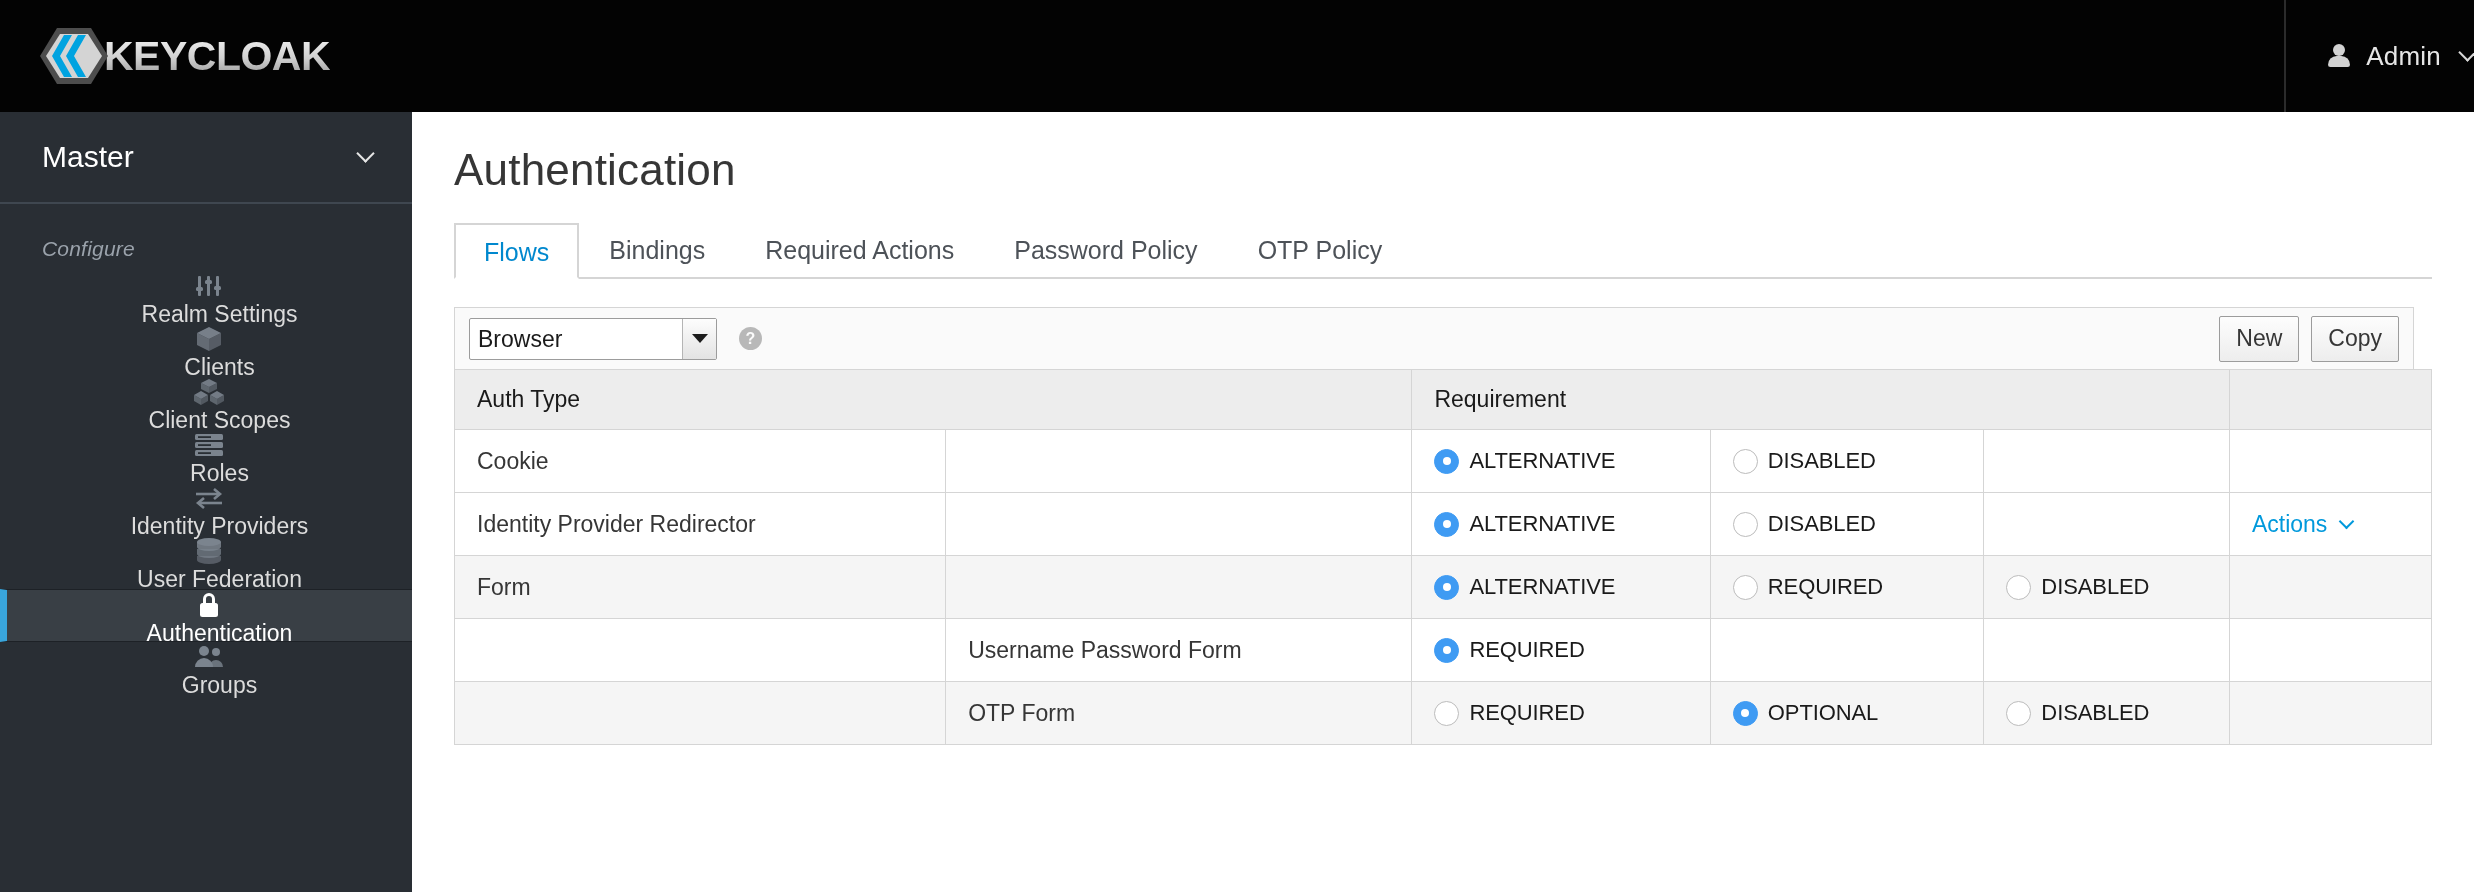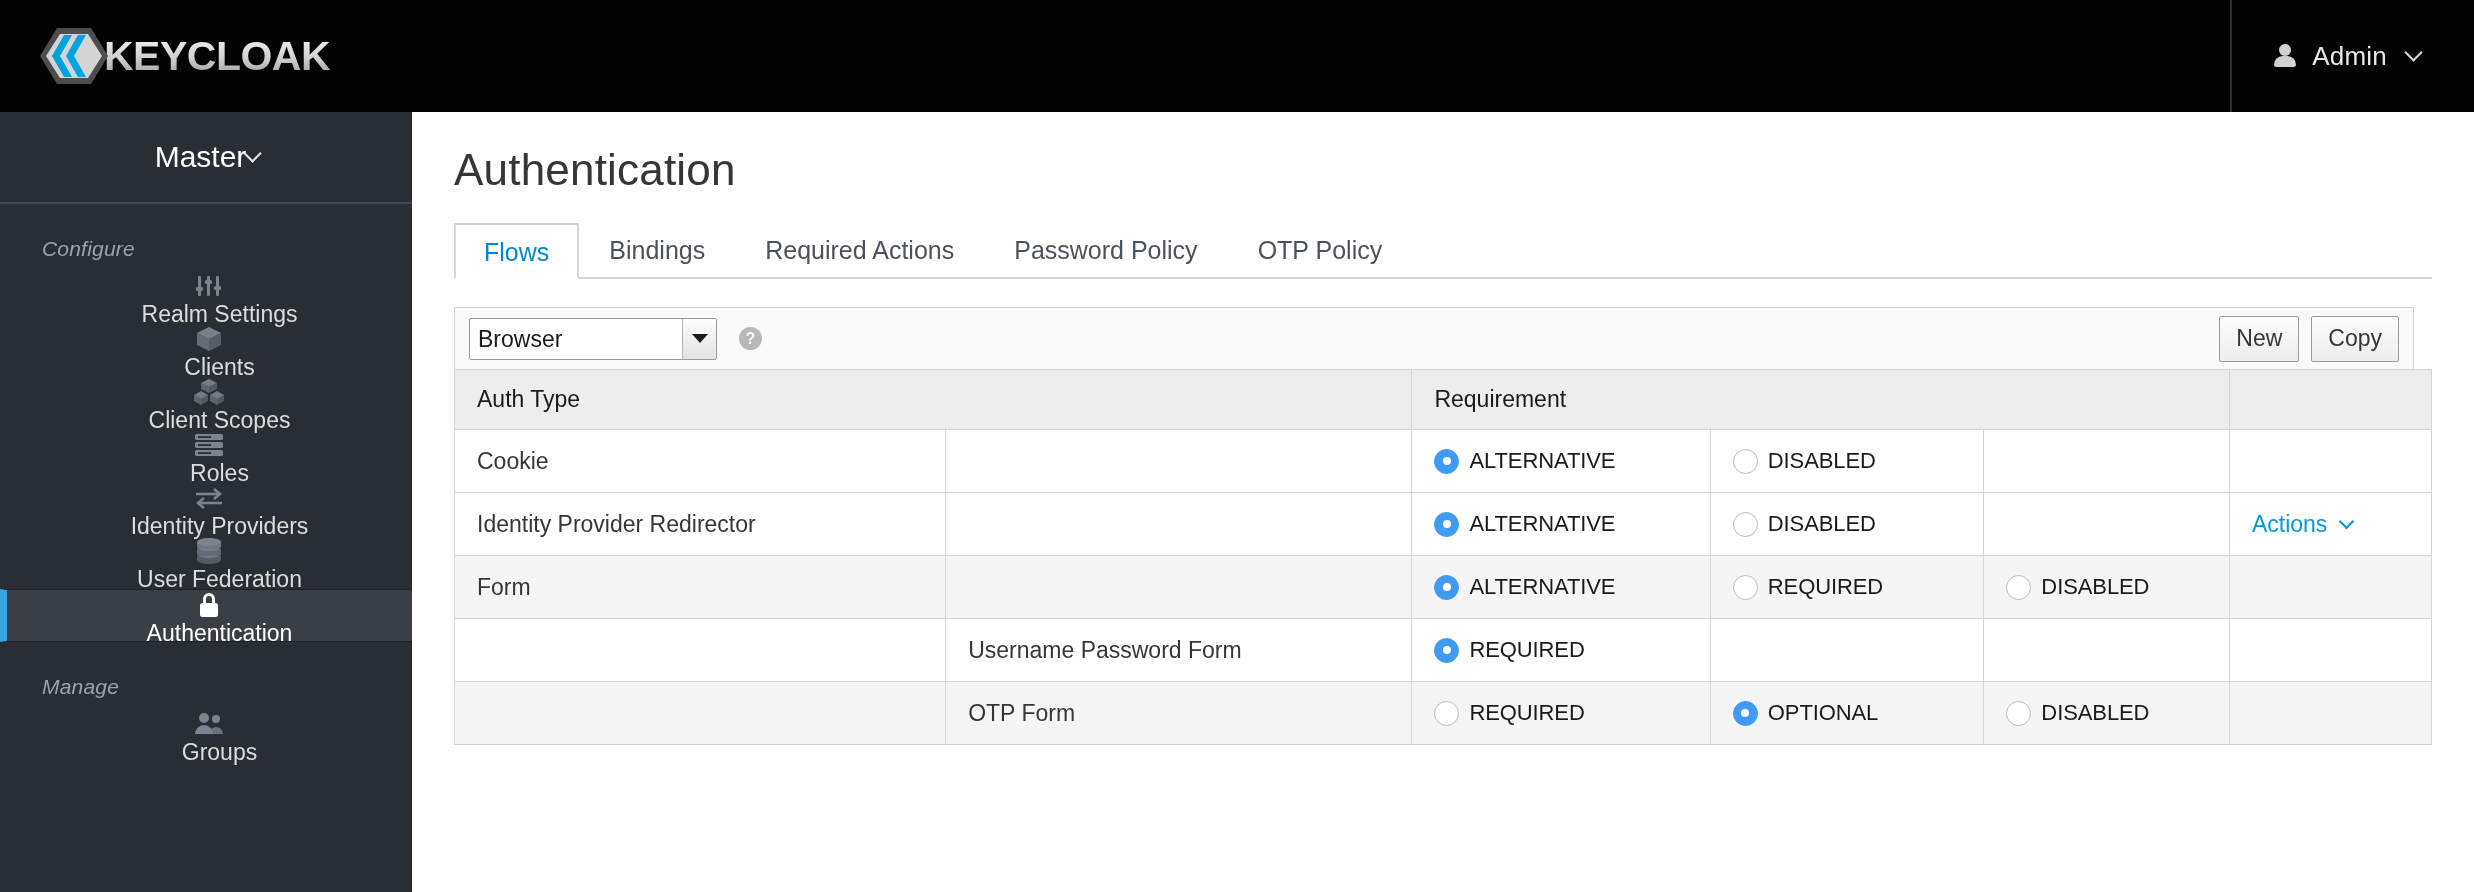--- a/index.html
+++ b/index.html
@@ -56,21 +56,20 @@
     color: transparent;
     line-height: 1;
   }
 
   .masthead-right {
     position: absolute;
     right: 0; top: 0;
     height: 112px;
     display: flex;
     align-items: center;
-    padding-right: 54px;
     padding-left: 42px;
     border-left: 2px solid #2b2b2b;
   }
 
   .user-icon {
     width: 22px; height: 24px;
     margin-right: 16px;
     position: relative;
     flex: none;
   }
@@ -120,21 +119,21 @@
     height: 780px;
     background: #292e34;
     overflow: hidden;
     z-index: 4;
   }
 
   .realm-selector {
     height: 92px;
     display: flex;
     align-items: center;
-    justify-content: center;
+    justify-content: space-between;
     padding: 0 40px 0 42px;
     border-bottom: 2px solid #3f4750;
     cursor: pointer;
   }
   .realm-name {
     color: #ffffff;
     font-size: 30px;
     font-weight: 300;
   }
   .realm-chev { color: #e6e6e6; }
@@ -504,21 +503,20 @@
     <div class="nav-item active">
       <span class="nav-icon">
         <svg width="24" height="26" viewBox="0 0 24 26" fill="currentColor">
             <path d="M6 11 V7 a6 6 0 0 1 12 0 v4 h-3 V7 a3 3 0 0 0-6 0 v4 z"></path>
             <rect x="3" y="11" width="18" height="14" rx="2.5"></rect>
           </svg>
       </span>
       <span class="nav-item-label">Authentication</span>
     </div>
 
-    <div class="nav-section-title">Manage</div>
 
     <div class="nav-item">
       <span class="nav-icon">
         <svg width="28" height="24" viewBox="0 0 28 24" fill="currentColor">
             <circle cx="9" cy="6" r="5"></circle>
             <path d="M0 22 a9 9 0 0 1 18 0 z"></path>
             <circle cx="21" cy="7" r="4"></circle>
             <path d="M14 22 a7 7 0 0 1 14 0 z" opacity="0.8"></path>
           </svg>
       </span>

